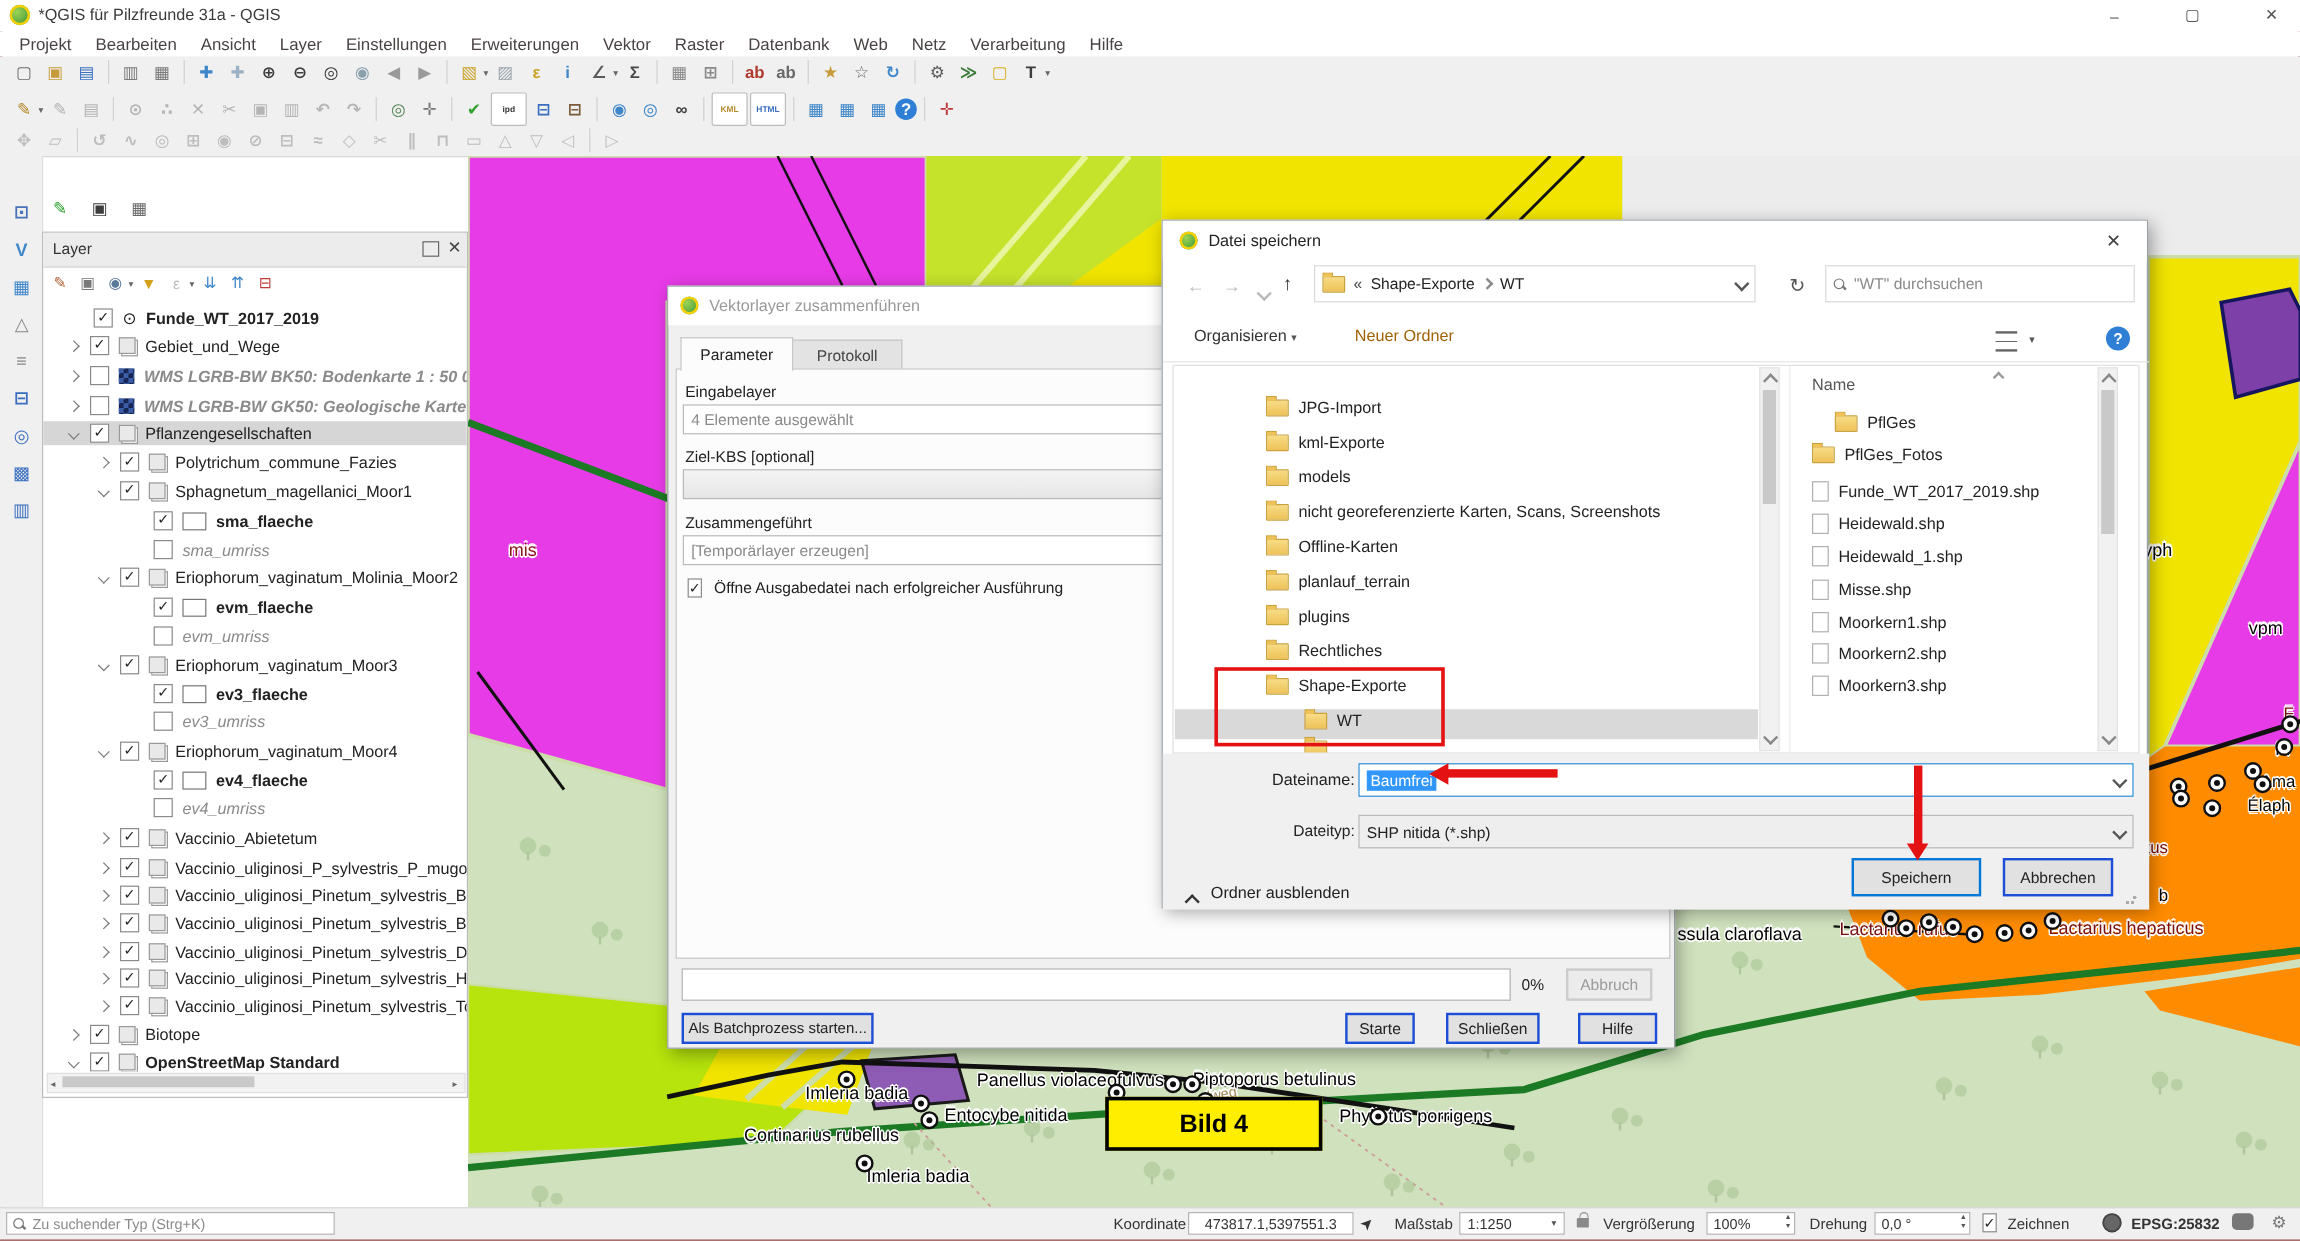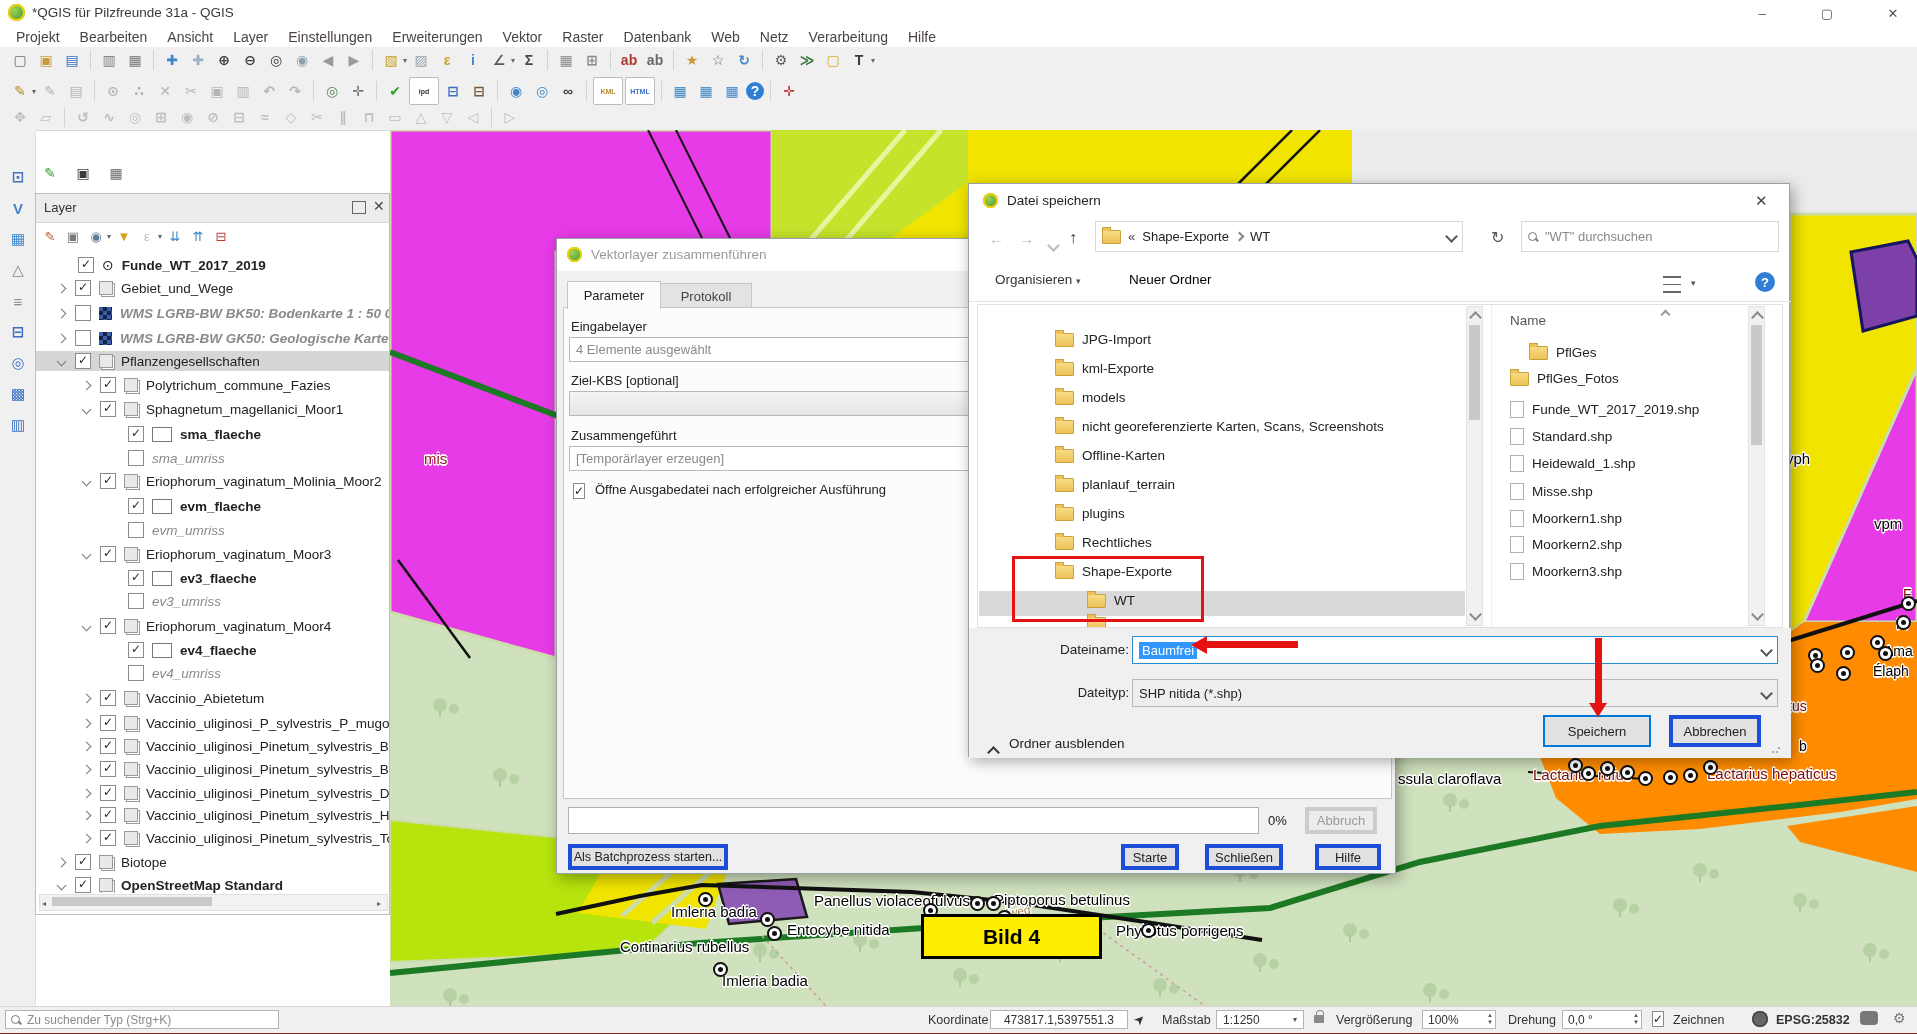--- a/index.html
+++ b/index.html
@@ -43,21 +43,21 @@
   #map{left:390px;top:130px;width:1527px;height:877px;}
   .map-label{position:absolute;white-space:nowrap;font-size:15px;color:#000;
      text-shadow:-1px -1px 0 #fff,1px -1px 0 #fff,-1px 1px 0 #fff,1px 1px 0 #fff,0 2px 0 #fff,0 -2px 0 #fff;}
   .mk{position:absolute;width:11px;height:11px;background:#fff;border:2px solid #101010;border-radius:50%;}
   .mk:after{content:"";position:absolute;left:3px;top:3px;width:5px;height:5px;background:#101010;border-radius:50%;}
   #bild4{left:921px;top:914px;width:181px;height:45px;background:#ffee00;border:3px solid #000;box-sizing:border-box;display:flex;align-items:center;justify-content:center;font-size:21px;font-weight:bold;color:#000;}
   
   .dlg{position:absolute;background:#f0f0f0;border:1px solid #9aa0a6;box-shadow:3px 4px 14px rgba(0,0,0,.35);box-sizing:border-box;}
   .dtitle{position:absolute;left:0;top:0;right:0;height:32px;background:#fff;}
   .qlogo{position:absolute;width:17px;height:17px;border-radius:50%;background:radial-gradient(circle at 35% 35%,#9ed455,#2e8f34);box-shadow:inset 0 0 0 2px #f7d000;}
-  .btn{position:absolute;background:#e1e1e1;border:4px solid #1d4ed8;display:flex;align-items:center;justify-content:center;font-size:13px;color:#222;box-sizing:border-box;}
+  .btn{position:absolute;background:#e1e1e1;border:2px solid #1d4ed8;display:flex;align-items:center;justify-content:center;font-size:13px;color:#222;box-sizing:border-box;}
   .inp{position:absolute;background:#fff;border:1px solid #b9b9b9;box-sizing:border-box;font-size:13px;display:flex;align-items:center;padding:0 6px;}
   .chev{display:inline-block;width:7px;height:7px;border:solid #555;border-width:0 2px 2px 0;}
   .chev.u{transform:rotate(-135deg);} .chev.dn{transform:rotate(45deg);} .chev.rr{transform:rotate(-45deg);}
   .fold{position:relative;width:17px;height:12px;background:linear-gradient(#f7dc85,#eec258);border:1px solid #caa23e;border-radius:1px;flex:none;}
   .fold:before{content:"";position:absolute;top:-4px;left:-1px;width:7px;height:3px;background:#eec258;border:1px solid #caa23e;border-bottom:none;border-radius:1px 1px 0 0;}
   .ficon{width:12px;height:15px;background:#fff;border:1px solid #b0b0b0;flex:none;}
   .frow{position:absolute;display:flex;align-items:center;gap:8px;font-size:13.5px;color:#222;white-space:nowrap;}
   .sbar{position:absolute;background:#f1f1f1;border:1px solid #e3e3e3;box-sizing:border-box;}
   .sthumb{position:absolute;background:#c9c9c9;}
   
@@ -539,21 +539,21 @@
       <span>WT</span>
       <span style="margin-left:auto;" class="chev dn"></span>
     </div>
     <div class="abs" style="left:522px;top:44px;font-size:16px;color:#555;">↻</div>
     <div class="inp" style="left:552px;top:37px;width:258px;height:31px;border-color:#d9d9d9;gap:7px;color:#8a8a8a;">
       <span class="mag"></span>
       <span>"WT" durchsuchen</span>
     </div>
 
     <div class="abs nowrap" style="left:26px;top:88px;font-size:13.5px;color:#333;"><span>Organisieren</span> <span style="font-size:9px;color:#555;">▾</span></div>
-    <div class="abs nowrap" style="left:160px;top:88px;font-size:13.5px;color:#000000;">Neuer Ordner</div>
+    <div class="abs nowrap" style="left:160px;top:88px;font-size:13.5px;color:#a16207;">Neuer Ordner</div>
     <div class="abs" style="left:694px;top:92px;width:18px;height:13px;border-top:2px solid #666;border-bottom:2px solid #666;background:linear-gradient(#fff 45%,#666 45%,#666 55%,#fff 55%);"></div>
     <div class="abs" style="left:722px;top:94px;font-size:9px;color:#555;">▾</div>
     <div class="abs" style="left:786px;top:88px;width:20px;height:20px;border-radius:50%;background:#2f7fd6;color:#fff;font-size:13px;font-weight:bold;display:flex;align-items:center;justify-content:center;">?</div>
     <div class="abs" style="left:0px;top:117px;width:822px;height:1px;background:#e4e4e4;"></div>
 
     <div class="abs" id="filearea" style="left:8px;top:120px;width:806px;height:324px;background:#fff;border:1px solid #e0e0e0;box-sizing:border-box;overflow:hidden;">
       <div class="abs" style="left:513px;top:0;width:1px;height:324px;background:#eee;"></div>
       <div id="folderlist">
           <div class="frow" style="left: 77px; top: 27px;">
             <span class="fold"></span>
@@ -617,21 +617,21 @@
           <div class="frow" style="left: 532px; top: 66px;">
             <span class="fold"></span>
             <span>PflGes_Fotos</span>
           </div>
           <div class="frow" style="left: 532px; top: 96px;">
             <span class="ficon"></span>
             <span>Funde_WT_2017_2019.shp</span>
           </div>
           <div class="frow" style="left: 532px; top: 123px;">
             <span class="ficon"></span>
-            <span>Standard.shp</span>
+            <span>Heidewald.shp</span>
           </div>
           <div class="frow" style="left: 532px; top: 150px;">
             <span class="ficon"></span>
             <span>Heidewald_1.shp</span>
           </div>
           <div class="frow" style="left: 532px; top: 178px;">
             <span class="ficon"></span>
             <span>Misse.shp</span>
           </div>
           <div class="frow" style="left: 532px; top: 205px;">

